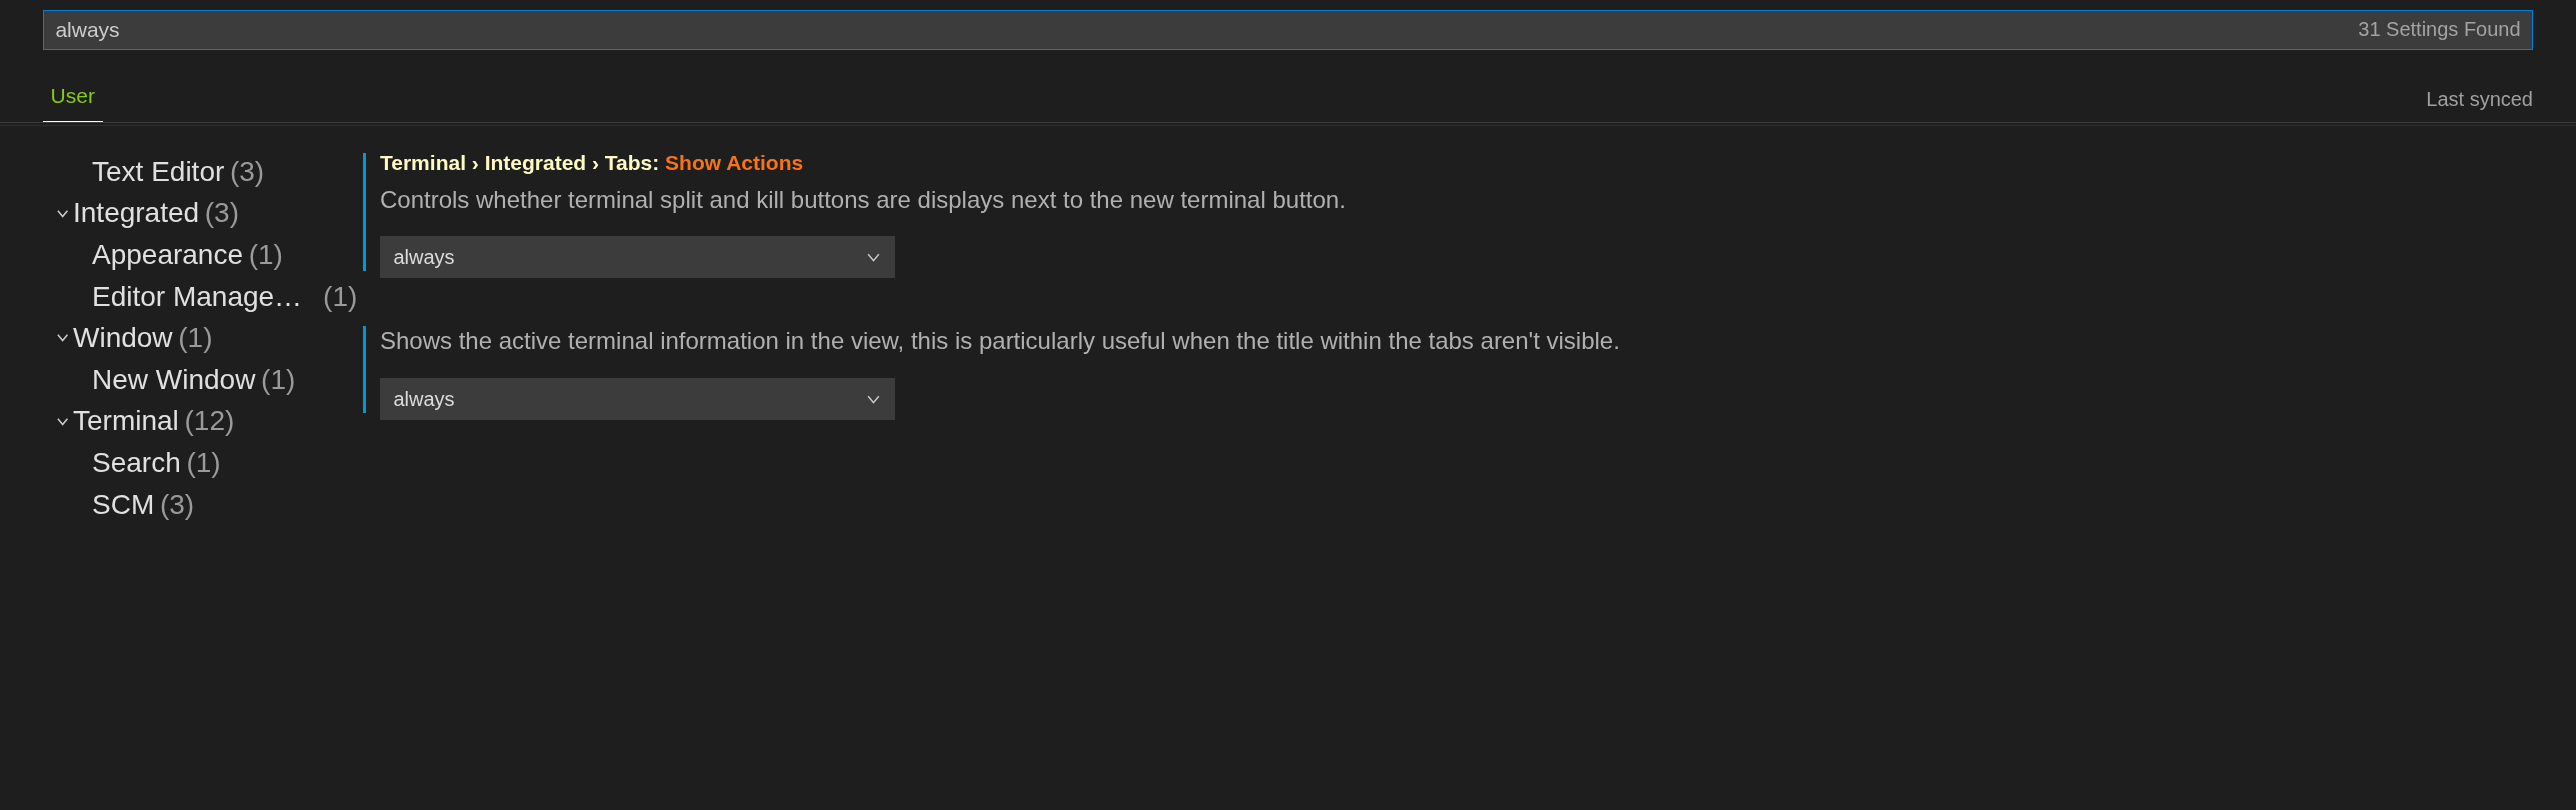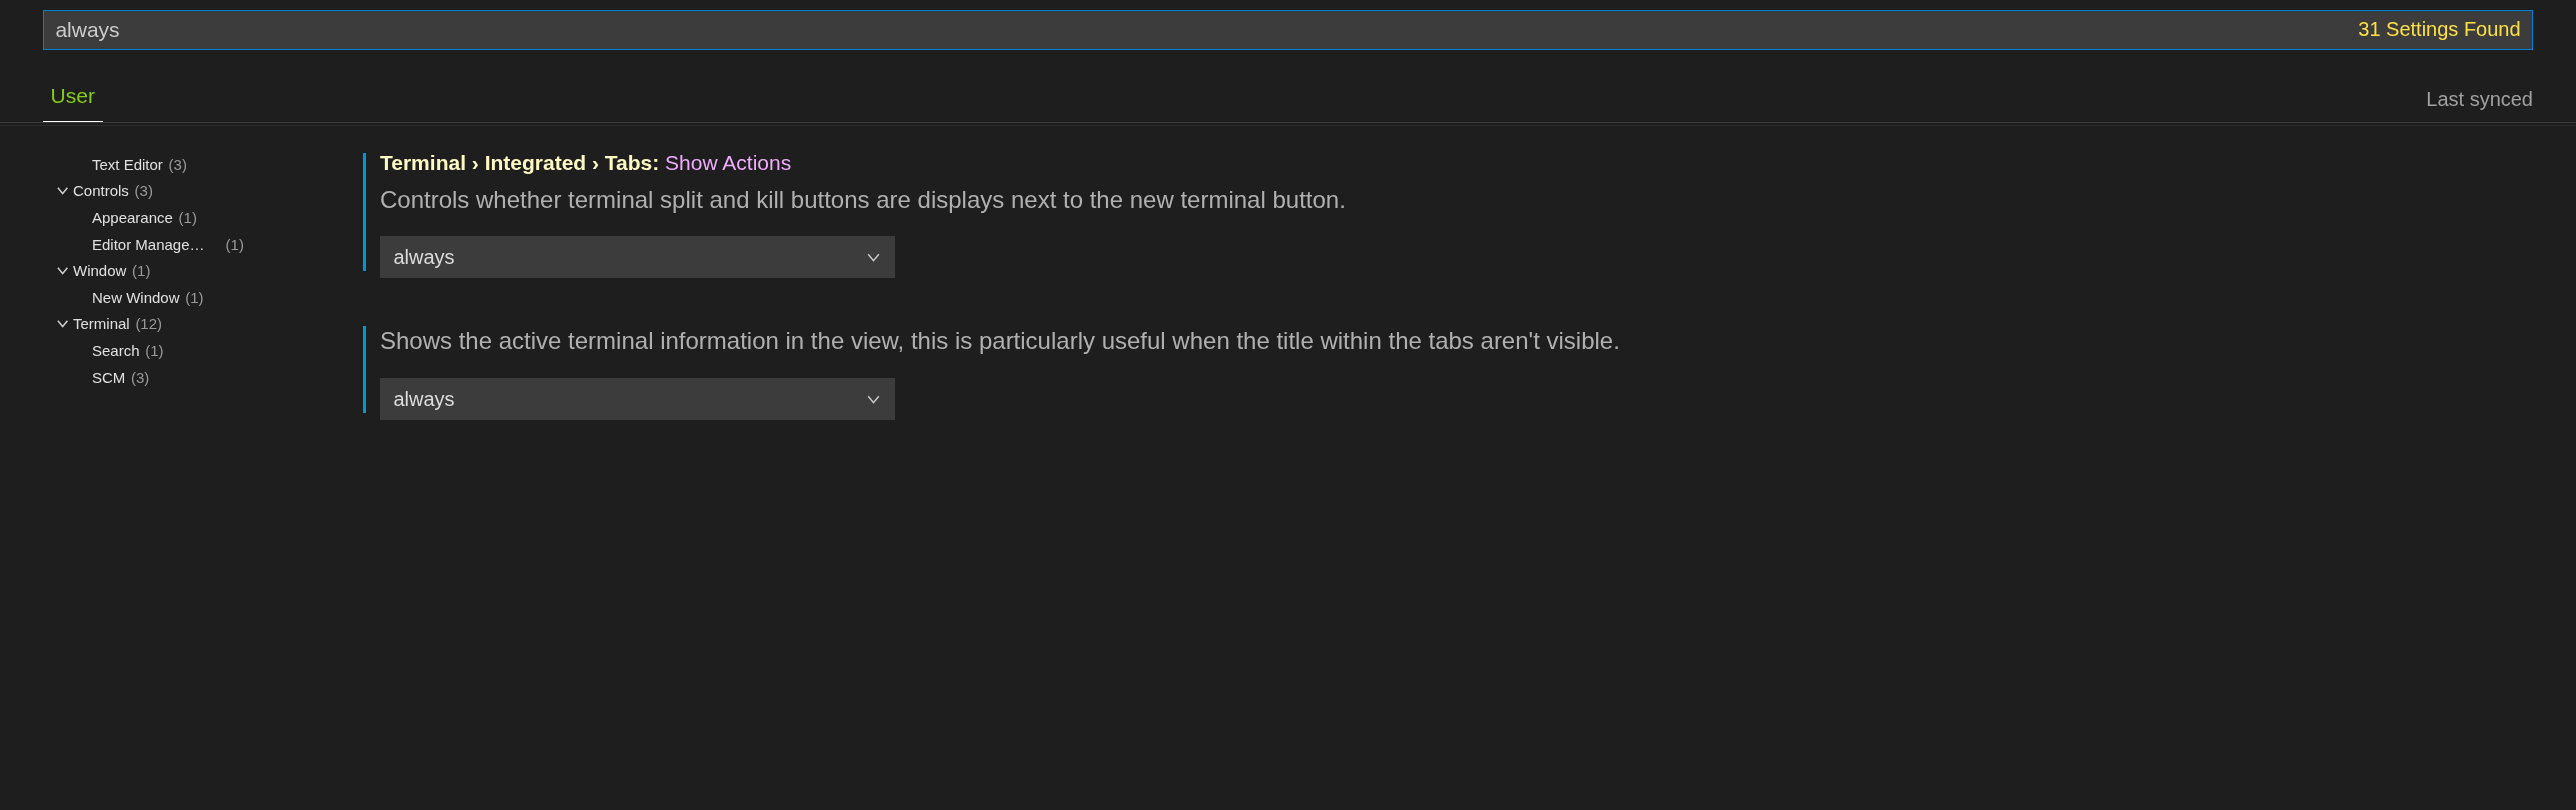--- a/index.html
+++ b/index.html
@@ -30,21 +30,21 @@
       border: none;
       color: #cccccc;
       font-size: 21px;
       width: 100%;
       height: 100%;
       outline: none;
       font-family: inherit;
     }
     .search-count {
       white-space: nowrap;
-      color: #fde047;
+      color: #a3a3a3;
       font-size: 20px;
       padding-left: 15.3px;
     }
 
     .tabs-row {
       display: flex;
       justify-content: space-between;
       align-items: flex-end;
       padding: 19px 43px 0 43px;
       border-bottom: 1px solid #3c3c3c;
@@ -76,21 +76,21 @@
 
     .sidebar {
       width: 363px;
       padding-left: 52px;
       flex-shrink: 0;
     }
     .tree-row {
       display: flex;
       align-items: center;
       padding: 4.8px 0;
-      font-size: 15px;
+      font-size: 28px;
       color: #cccccc;
       cursor: pointer;
     }
     .tree-leaf { padding-left: 40px; }
     .tree-twisty {
       width: 21px;
       display: inline-flex;
       align-items: center;
       justify-content: center;
       margin-right: 0px;
@@ -114,21 +114,21 @@
       top: 1.9px;
       bottom: 7.6px;
       width: 2.9px;
       background: #0099d8;
     }
     .setting-title {
       font-size: 21px;
       margin-bottom: 7.6px;
     }
     .title-path { color: #fef9c3; font-weight: 600; }
-    .title-leaf { color: #f0abfc; font-weight: 400; }
+    .title-leaf { color: #f97316; font-weight: 700; }
     .setting-desc {
       color: #b0b0b0;
       font-size: 24px;
       margin-bottom: 19px;
       line-height: 1.45;
     }
     .select {
       background: #3c3c3c;
       width: 515px;
       height: 42px;
@@ -167,21 +167,21 @@
       <span class="tree-label">Text Editor</span>
       <span class="tree-count">(3)</span>
     </div>
 
     <div class="tree-row">
       <span class="tree-twisty">
         <svg width="15.3" height="15.3" viewBox="0 0 16 16">
             <path d="M3 5 L8 11 L13 5" fill="none" stroke="#cccccc" stroke-width="1.6"></path>
           </svg>
       </span>
-      <span class="tree-label">Controls</span>
+      <span class="tree-label">Integrated</span>
       <span class="tree-count">(3)</span>
     </div>
 
     <div class="tree-row tree-leaf">
       <span class="tree-label">Appearance</span>
       <span class="tree-count">(1)</span>
     </div>
 
     <div class="tree-row tree-leaf">
       <span class="tree-label">Editor Manage…</span>

